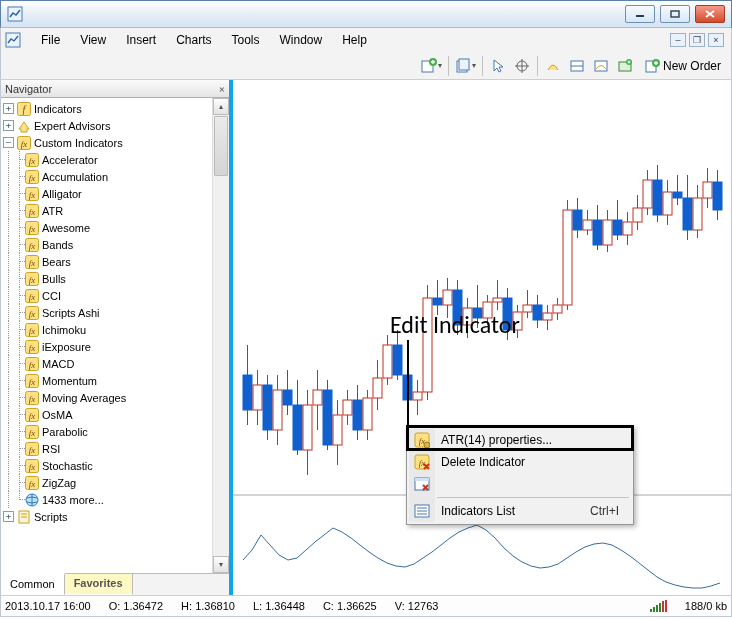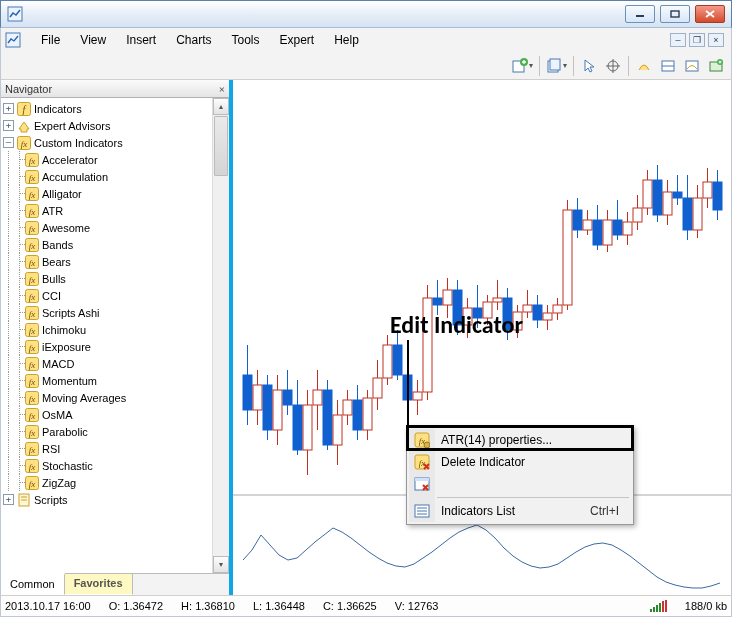--- a/index.html
+++ b/index.html
@@ -54,21 +54,21 @@
 .chart { flex:1; position:relative; background:#fff; overflow:hidden; }
 
 .context-menu { position:absolute; left:406px; top:426px; width:228px; background:#f1f1f1; border:1px solid #979797; box-shadow:2px 2px 5px rgba(0,0,0,.3); padding:2px; }
 .cm-iconcol { position:absolute; left:2px; top:2px; bottom:2px; width:26px; background:#e9e9e9; }
 .cm-item { position:relative; height:22px; display:flex; align-items:center; padding-left:32px; font-size:12px; }
 .cm-sep { height:1px; margin:2px 2px 2px 28px; background:#c5c5c5; }
 .cm-kbd { margin-left:auto; padding-right:12px; color:#333; }
 .cm-icon { position:absolute; left:5px; width:16px; height:16px; }
 .highlight-box { position:absolute; left:406px; top:425px; width:228px; height:26px; border:3px solid #000; pointer-events:none; z-index:5; }
 
-.annotation { position:absolute; left:390px; top:310px; font-size:24px; font-weight:700; color:#000; font-family:Calibri,Arial,sans-serif; }
+.annotation { position:absolute; left:390px; top:310px; font-size:24px; font-weight:400; color:#000; font-family:Calibri,Arial,sans-serif; }
 .ann-line { position:absolute; left:407px; top:340px; width:2px; height:90px; background:#000; }
 
 .statusbar { height:22px; border:1px solid #bfc8d3; border-top-color:#d2ceca; display:flex; align-items:center; font-size:11px; background:#fdfdfd; padding:0 4px; gap:18px; }
 .statusbar span.fill { flex:1; }
 .bars { display:flex; gap:1px; align-items:flex-end; height:12px; }
 .bars i { width:2px; background:#2a8a2a; }
 .bars i:nth-child(1){height:3px}.bars i:nth-child(2){height:5px}.bars i:nth-child(3){height:7px}.bars i:nth-child(4){height:9px}.bars i:nth-child(5){height:11px;background:#c33}.bars i:nth-child(6){height:12px;background:#c33}
 </style>
 </head>
 <body>
@@ -104,21 +104,21 @@
     <svg width="16" height="16">
         <rect x="1" y="1" width="14" height="14" fill="#eaf3ff" stroke="#4a78b0"></rect>
         <path d="M3 11 L6 7 L9 9 L13 4" stroke="#2a64a8" fill="none" stroke-width="1.3"></path>
       </svg>
   </span>
   <div class="menu-item">File</div>
   <div class="menu-item">View</div>
   <div class="menu-item">Insert</div>
   <div class="menu-item">Charts</div>
   <div class="menu-item">Tools</div>
-  <div class="menu-item">Expert</div>
+  <div class="menu-item">Window</div>
   <div class="menu-item">Help</div>
   <div class="mini-btns">
     <div class="mini-btn">–</div>
     <div class="mini-btn">❐</div>
     <div class="mini-btn">×</div>
   </div>
 </div>
 
 <div class="toolbar">
   <div class="tb-btn">
@@ -168,20 +168,28 @@
         <path d="M3 11 Q8 4 13 11" stroke="#c9a227" fill="none"></path>
       </svg>
     </div>
   <div class="tb-btn">
       <svg width="16" height="16">
         <rect x="2" y="4" width="12" height="9" fill="#dff0d8" stroke="#3a8a3a"></rect>
         <circle cx="12" cy="4" r="3" fill="#4caf50"></circle>
         <path d="M12 2.5v3M10.5 4h3" stroke="#fff"></path>
       </svg>
     </div>
+  <div class="tb-btn" style="padding:0 6px;">
+      <svg width="16" height="16">
+        <rect x="2" y="3" width="10" height="11" fill="#fff" stroke="#4a78b0"></rect>
+        <circle cx="12" cy="5" r="4" fill="#4caf50"></circle>
+        <path d="M12 3v4M10 5h4" stroke="#fff" stroke-width="1.3"></path>
+      </svg>
+      <span style="margin-left:3px">New Order</span>
+    </div>
 </div>
 
 <div class="content">
   <div class="navigator">
     <div class="nav-title">
       <span>Navigator</span>
       <span class="nav-close">×</span>
     </div>
     <div class="tree">
       <div class="tree-inner" id="tree-inner">
@@ -426,20 +434,31 @@
           <div class="node">
             <span class="dotted-v"></span>
             <span class="dotted-tee"></span>
             <span class="node-icon">
               <svg width="14" height="14">
                 <rect x="0.5" y="0.5" width="13" height="13" rx="2" fill="#ffe082" stroke="#c9a227"></rect>
                 <text x="7" y="11" font-size="9" text-anchor="middle" fill="#6b5200" font-style="italic" font-family="serif">fx</text>
               </svg>
             </span>
             <span>ZigZag</span>
+          </div>
+          <div class="node">
+            <span class="dotted-v"></span>
+            <span class="dotted-el"></span>
+            <span class="node-icon">
+              <svg width="14" height="14">
+                <circle cx="7" cy="7" r="6" fill="#bfe3ff" stroke="#2a7ab8"></circle>
+                <path d="M2 5 Q7 3 12 5 M2 9 Q7 11 12 9 M7 1 L7 13" stroke="#2a7ab8" fill="none"></path>
+              </svg>
+            </span>
+            <span>1433 more...</span>
           </div>
           <div class="node">
             <span class="expander">+</span>
             <span class="node-icon">
               <svg width="14" height="14">
                 <rect x="2" y="1" width="10" height="12" fill="#fff6d6" stroke="#c9a227"></rect>
                 <line x1="4" y1="4" x2="10" y2="4" stroke="#c9a227"></line>
                 <line x1="4" y1="7" x2="10" y2="7" stroke="#c9a227"></line>
               </svg>
             </span>

